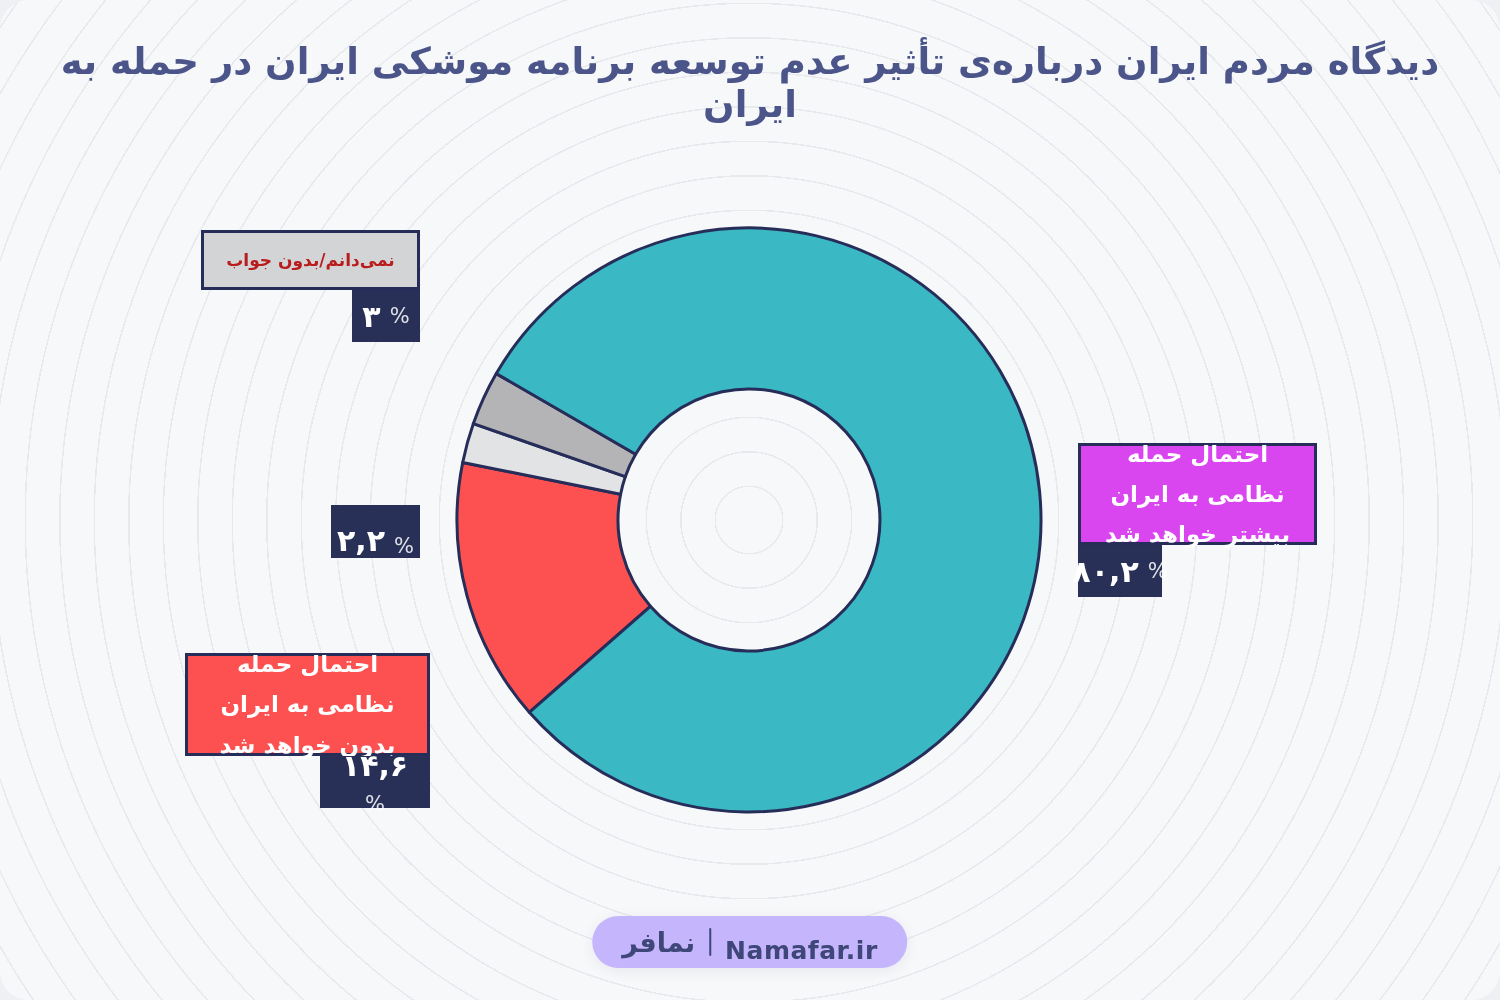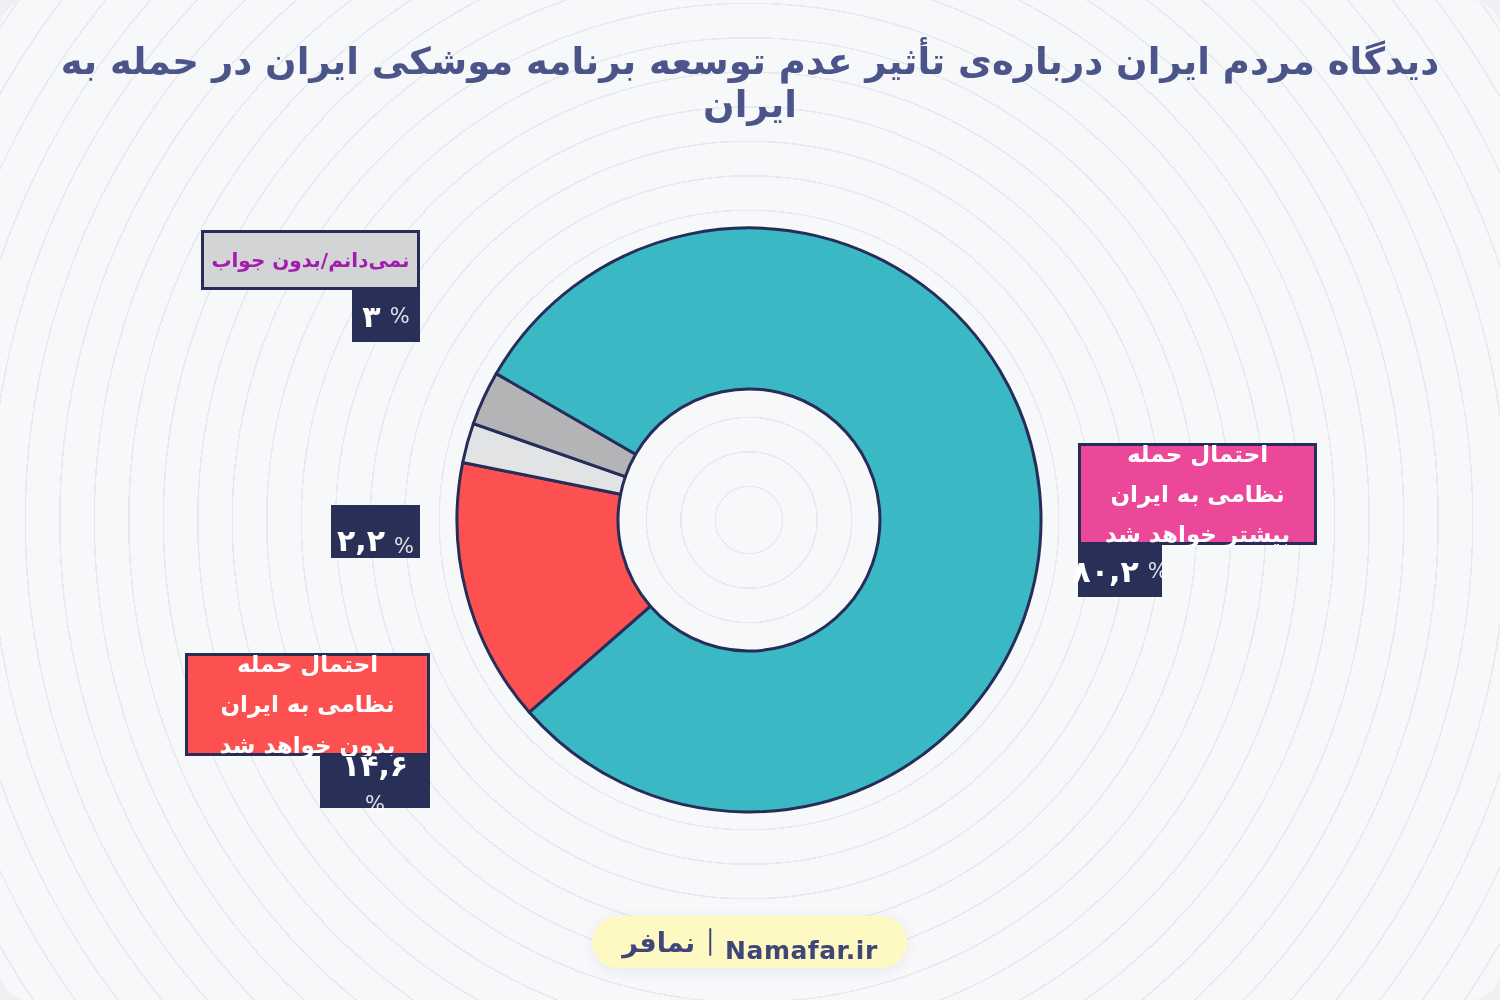--- a/index.html
+++ b/index.html
@@ -18,41 +18,41 @@
     position:absolute;top:40px;left:60px;right:60px;margin:0;
     text-align:center;direction:rtl;
     font-size:37px;font-weight:700;color:#4b5589;letter-spacing:0;
   }
   .donut{position:absolute;left:0;top:0;width:1500px;height:1000px;}
   .co-label{
     position:absolute;box-sizing:border-box;border:3px solid #262d59;
     display:flex;align-items:center;justify-content:center;text-align:center;
     direction:rtl;font-weight:700;
   }
-  .co-label.gray{background:#d3d4d6;color:#a21caf;font-size:20px;white-space:nowrap;}
+  .co-label.gray{background:#d3d4d6;color:#b91c1c;font-size:17px;white-space:nowrap;}
   .co-label.redbox{background:#fc5150;color:#ffffff;font-size:23px;line-height:1.75;padding:4px 10px;}
-  .co-label.tealbox{background:#ec4899;color:#ffffff;font-size:23px;line-height:1.75;padding:4px 10px;}
+  .co-label.tealbox{background:#d946ef;color:#ffffff;font-size:23px;line-height:1.75;padding:4px 10px;}
   .co-num{
     position:absolute;box-sizing:border-box;background:#293058;color:#ffffff;
     display:flex;align-items:center;justify-content:center;gap:9px;
     font-weight:700;font-size:30px;
   }
   .co-num .pct{font-size:21px;font-weight:400;opacity:.85;}
   
   .c-unknown-label{left:201px;top:230px;width:219px;height:60px;}
   .c-unknown-num{left:352px;top:290px;width:68px;height:52px;}
   .c-other-label{left:237px;top:443px;width:183px;height:62px;}
   .c-other-num{left:331px;top:505px;width:89px;height:53px;align-items:flex-end;}
   .c-less-label{left:185px;top:653px;width:245px;height:103px;}
   .c-less-num{left:320px;top:756px;width:110px;height:52px;flex-direction:column;}
   .c-more-label{left:1078px;top:443px;width:239px;height:102px;}
   .c-more-num{left:1078px;top:545px;width:84px;height:52px;}
   .logo{
     position:absolute;left:50%;top:916px;transform:translateX(-50%);
-    height:52px;padding:0 30px;background:#fef9c3;border-radius:27px;
+    height:52px;padding:0 30px;background:#c4b5fd;border-radius:27px;
     display:flex;align-items:center;gap:14px;color:#3f4678;
     box-shadow:0 3px 14px rgba(40,50,90,.08);
   }
   .logo .fa{font-size:27px;font-weight:700;direction:rtl;}
   .logo .bar{width:2px;height:28px;background:#3f4678;border-radius:1px;}
   .logo .en{font-size:25px;font-weight:700;letter-spacing:.5px;margin-top:16px;}
 </style>
 </head>
 <body>
 

